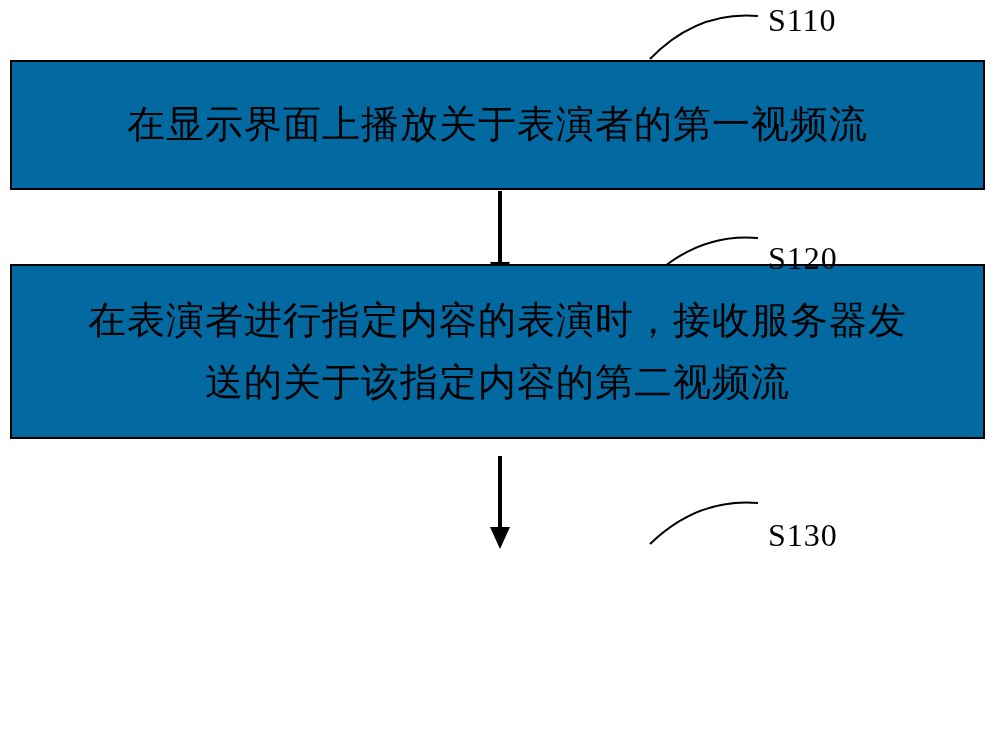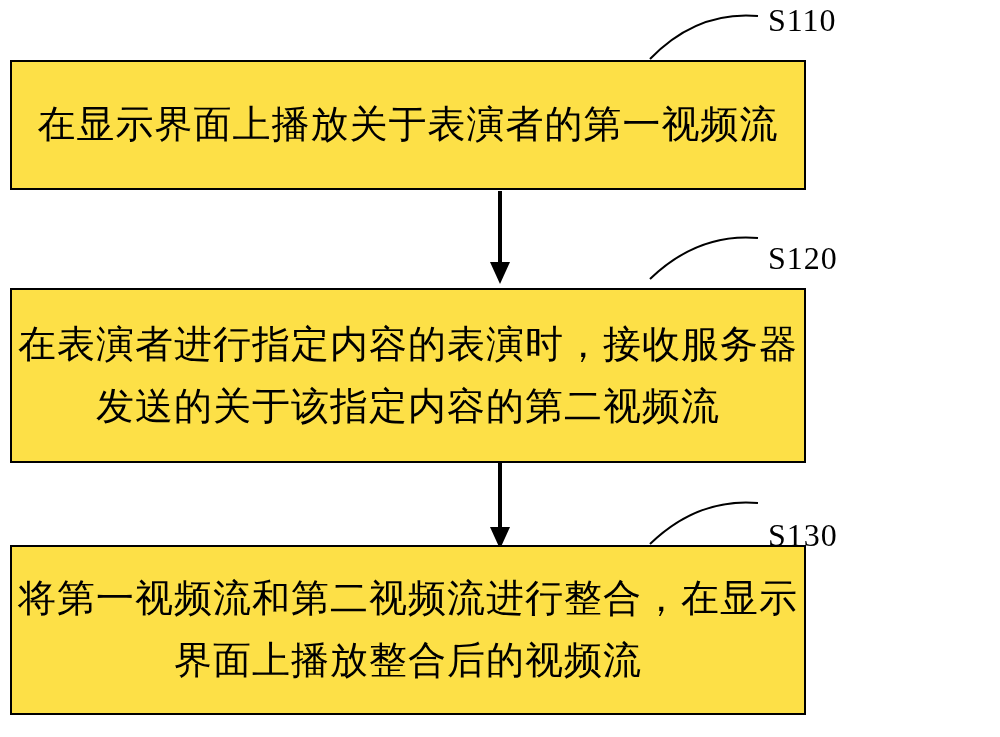--- a/index.html
+++ b/index.html
@@ -19,39 +19,39 @@
     position: absolute;
     left: 0;
     top: 0;
     width: 1000px;
     height: 737px;
     pointer-events: none;
   }
   .flow-box {
     position: absolute;
     left: 10px;
-    width: 796px;
+    width: 975px;
     border: 2px solid #000000;
-    background: #fde047;
+    background: #0369a1;
     box-sizing: border-box;
     display: flex;
     align-items: center;
     justify-content: center;
     text-align: center;
   }
   .flow-box .box-text {
     display: inline-block;
     max-width: 830px;
     font-size: 38px;
     line-height: 1.62;
     color: #000000;
     letter-spacing: 1px;
   }
   .box-1 { top: 60px;  height: 130px; }
-  .box-2 { top: 288px; height: 175px; }
+  .box-2 { top: 264px; height: 175px; }
   .box-3 { top: 545px; height: 170px; }
   .step-label {
     position: absolute;
     left: 768px;
     font-size: 32px;
     color: #000000;
     font-family: "Liberation Serif", "DejaVu Serif", serif;
     letter-spacing: 1px;
   }
   .label-1 { top: 2px; }
@@ -79,23 +79,20 @@
   </svg>
 
   <div class="flow-box box-1">
     <span class="box-text">在显示界面上播放关于表演者的第一视频流</span>
   </div>
 
   <div class="flow-box box-2">
     <span class="box-text">在表演者进行指定内容的表演时，接收服务器发送的关于该指定内容的第二视频流</span>
   </div>
 
-  <div class="flow-box box-3">
-    <span class="box-text">将第一视频流和第二视频流进行整合，在显示界面上播放整合后的视频流</span>
-  </div>
 
   <div class="step-label label-1">S110</div>
 
   <div class="step-label label-2">S120</div>
 
   <div class="step-label label-3">S130</div>
 
 </div>
 
 </body></html>

